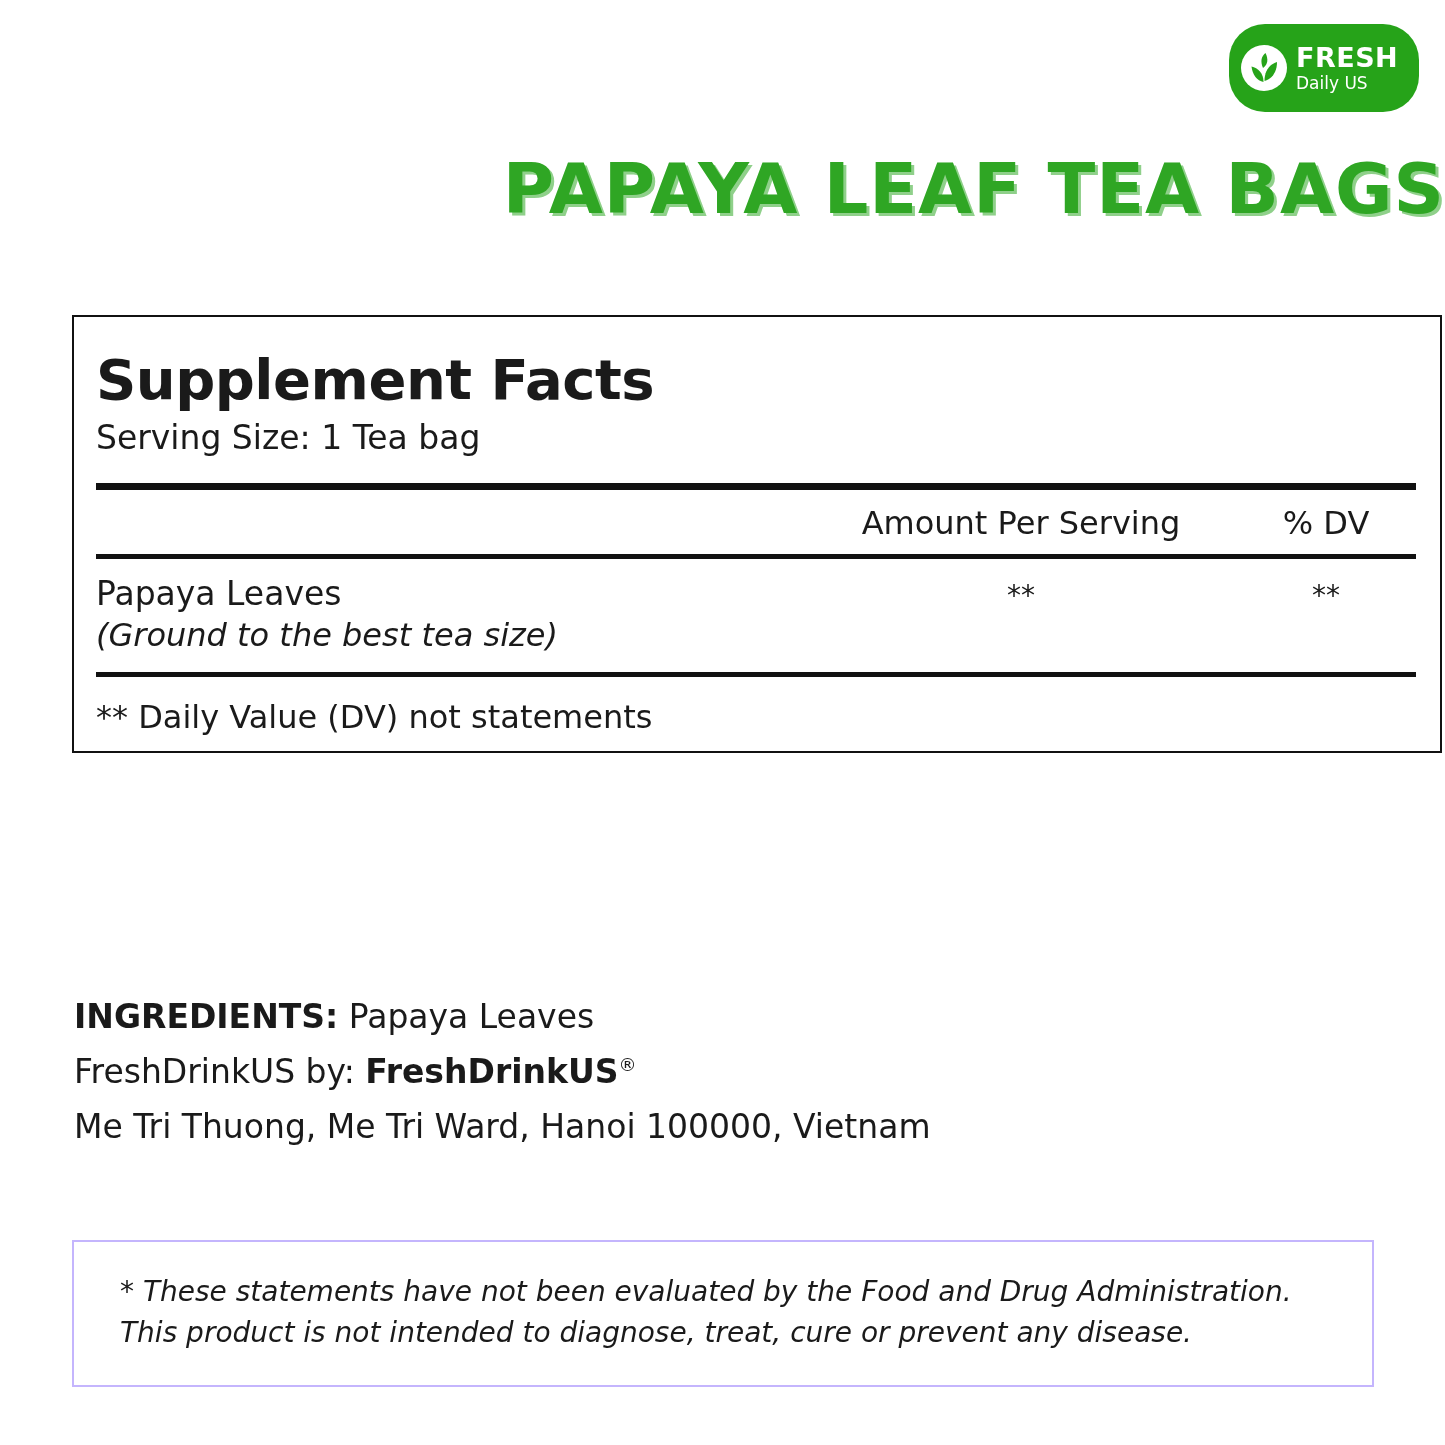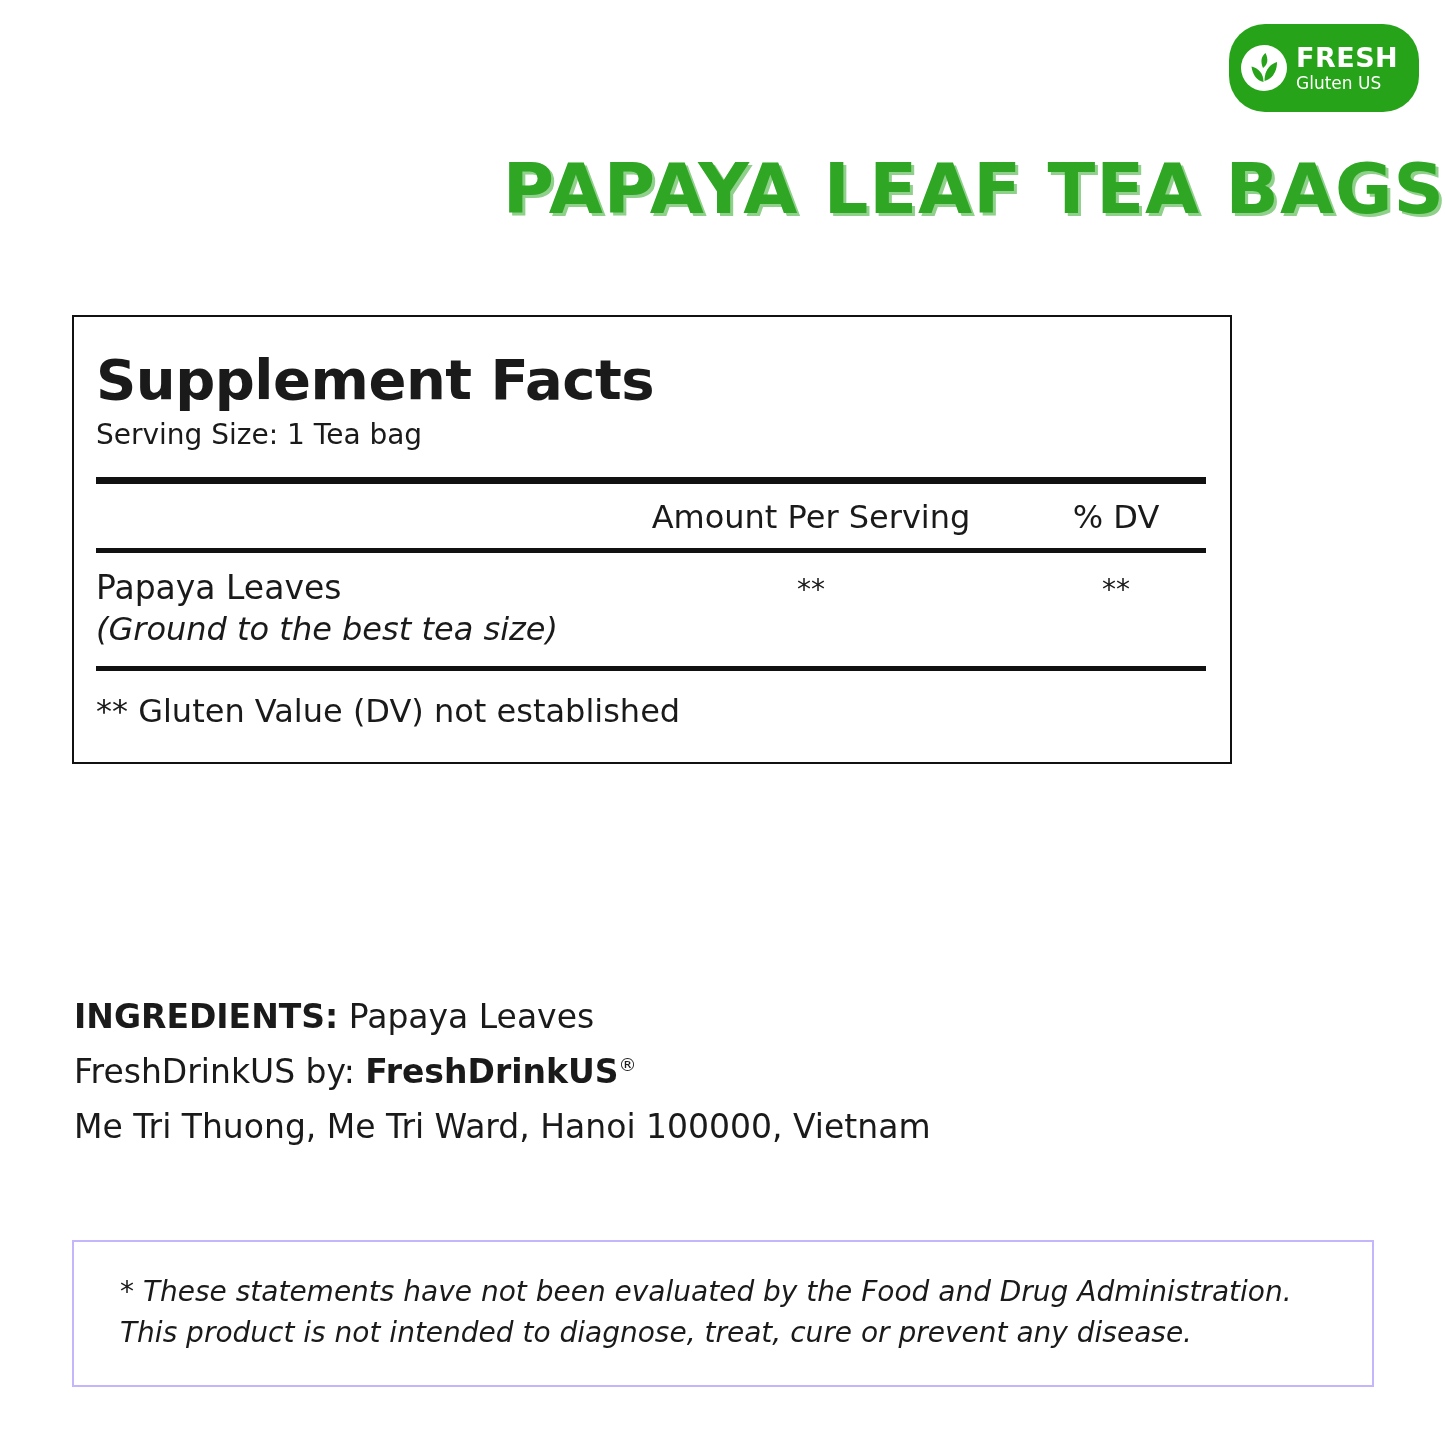--- a/index.html
+++ b/index.html
@@ -69,33 +69,33 @@
     color: #2fa624;
     text-shadow: 3px 3px 0 #8fd08a;
     font-family: "DejaVu Sans", "Liberation Sans", sans-serif;
   }
 
   
   .facts-panel {
     position: absolute;
     top: 315px;
     left: 72px;
-    width: 1160px;
+    width: 1370px;
     box-sizing: border-box;
     border: 2px solid #111111;
-    padding: 26px 24px 25px 22px;
+    padding: 26px 24px 8px 22px;
   }
   .facts-title {
     font-size: 56px;
     font-weight: 700;
     letter-spacing: -0.5px;
     margin: 4px 0 6px 0;
   }
   .serving-size {
-    font-size: 28px;
+    font-size: 33px;
     font-weight: 400;
     margin-bottom: 26px;
   }
   .rule-thick {
     border-top: 7px solid #111111;
     margin: 0;
   }
   .rule-med {
     border-top: 5px solid #111111;
     margin: 0;
@@ -176,21 +176,21 @@
 <div class="brand-badge">
   <div class="brand-leaf">
     <svg width="34" height="34" viewBox="0 0 34 34" aria-hidden="true">
       <path d="M16.5 31 C16.5 22 11 17 4.5 15.5 C5.5 24 10 29.5 16.5 31 Z" fill="#26a319"></path>
       <path d="M17.5 30 C17.5 20 22 13.5 30 11 C30 21 25 28 17.5 30 Z" fill="#26a319"></path>
       <path d="M16 17 C13 10 14.5 5 18.5 2 C21.5 8 21 13.5 16 17 Z" fill="#26a319"></path>
     </svg>
   </div>
   <div class="brand-text">
     <div class="brand-name">FRESH</div>
-    <div class="brand-sub">Gluten US</div>
+    <div class="brand-sub">Daily US</div>
   </div>
 </div>
 
 <div class="page-title">PAPAYA LEAF TEA BAGS</div>
 
 <div class="facts-panel">
   <div class="facts-title">Supplement Facts</div>
   <div class="serving-size">Serving Size: 1 Tea bag</div>
 
   <div class="rule-thick"></div>
@@ -207,21 +207,21 @@
     <div class="col-name">
       <div class="nutrient-name">Papaya Leaves</div>
       <div class="nutrient-name nutrient-note">(Ground to the best tea size)</div>
     </div>
     <div class="col-amount nutrient-val">**</div>
     <div class="col-dv nutrient-val">**</div>
   </div>
 
   <div class="rule-med"></div>
 
-  <div class="footnote">** Gluten Value (DV) not established</div>
+  <div class="footnote">** Daily Value (DV) not statements</div>
 </div>
 
 <div class="info-block">
   <div class="info-line">
     <span class="bold">INGREDIENTS:</span><span> Papaya Leaves</span>
   </div>
   <div class="info-line">
     <span>FreshDrinkUS by: </span><span class="bold">FreshDrinkUS</span><span class="sup-reg">®</span>
   </div>
   <div class="info-line">Me Tri Thuong, Me Tri Ward, Hanoi 100000, Vietnam</div>

